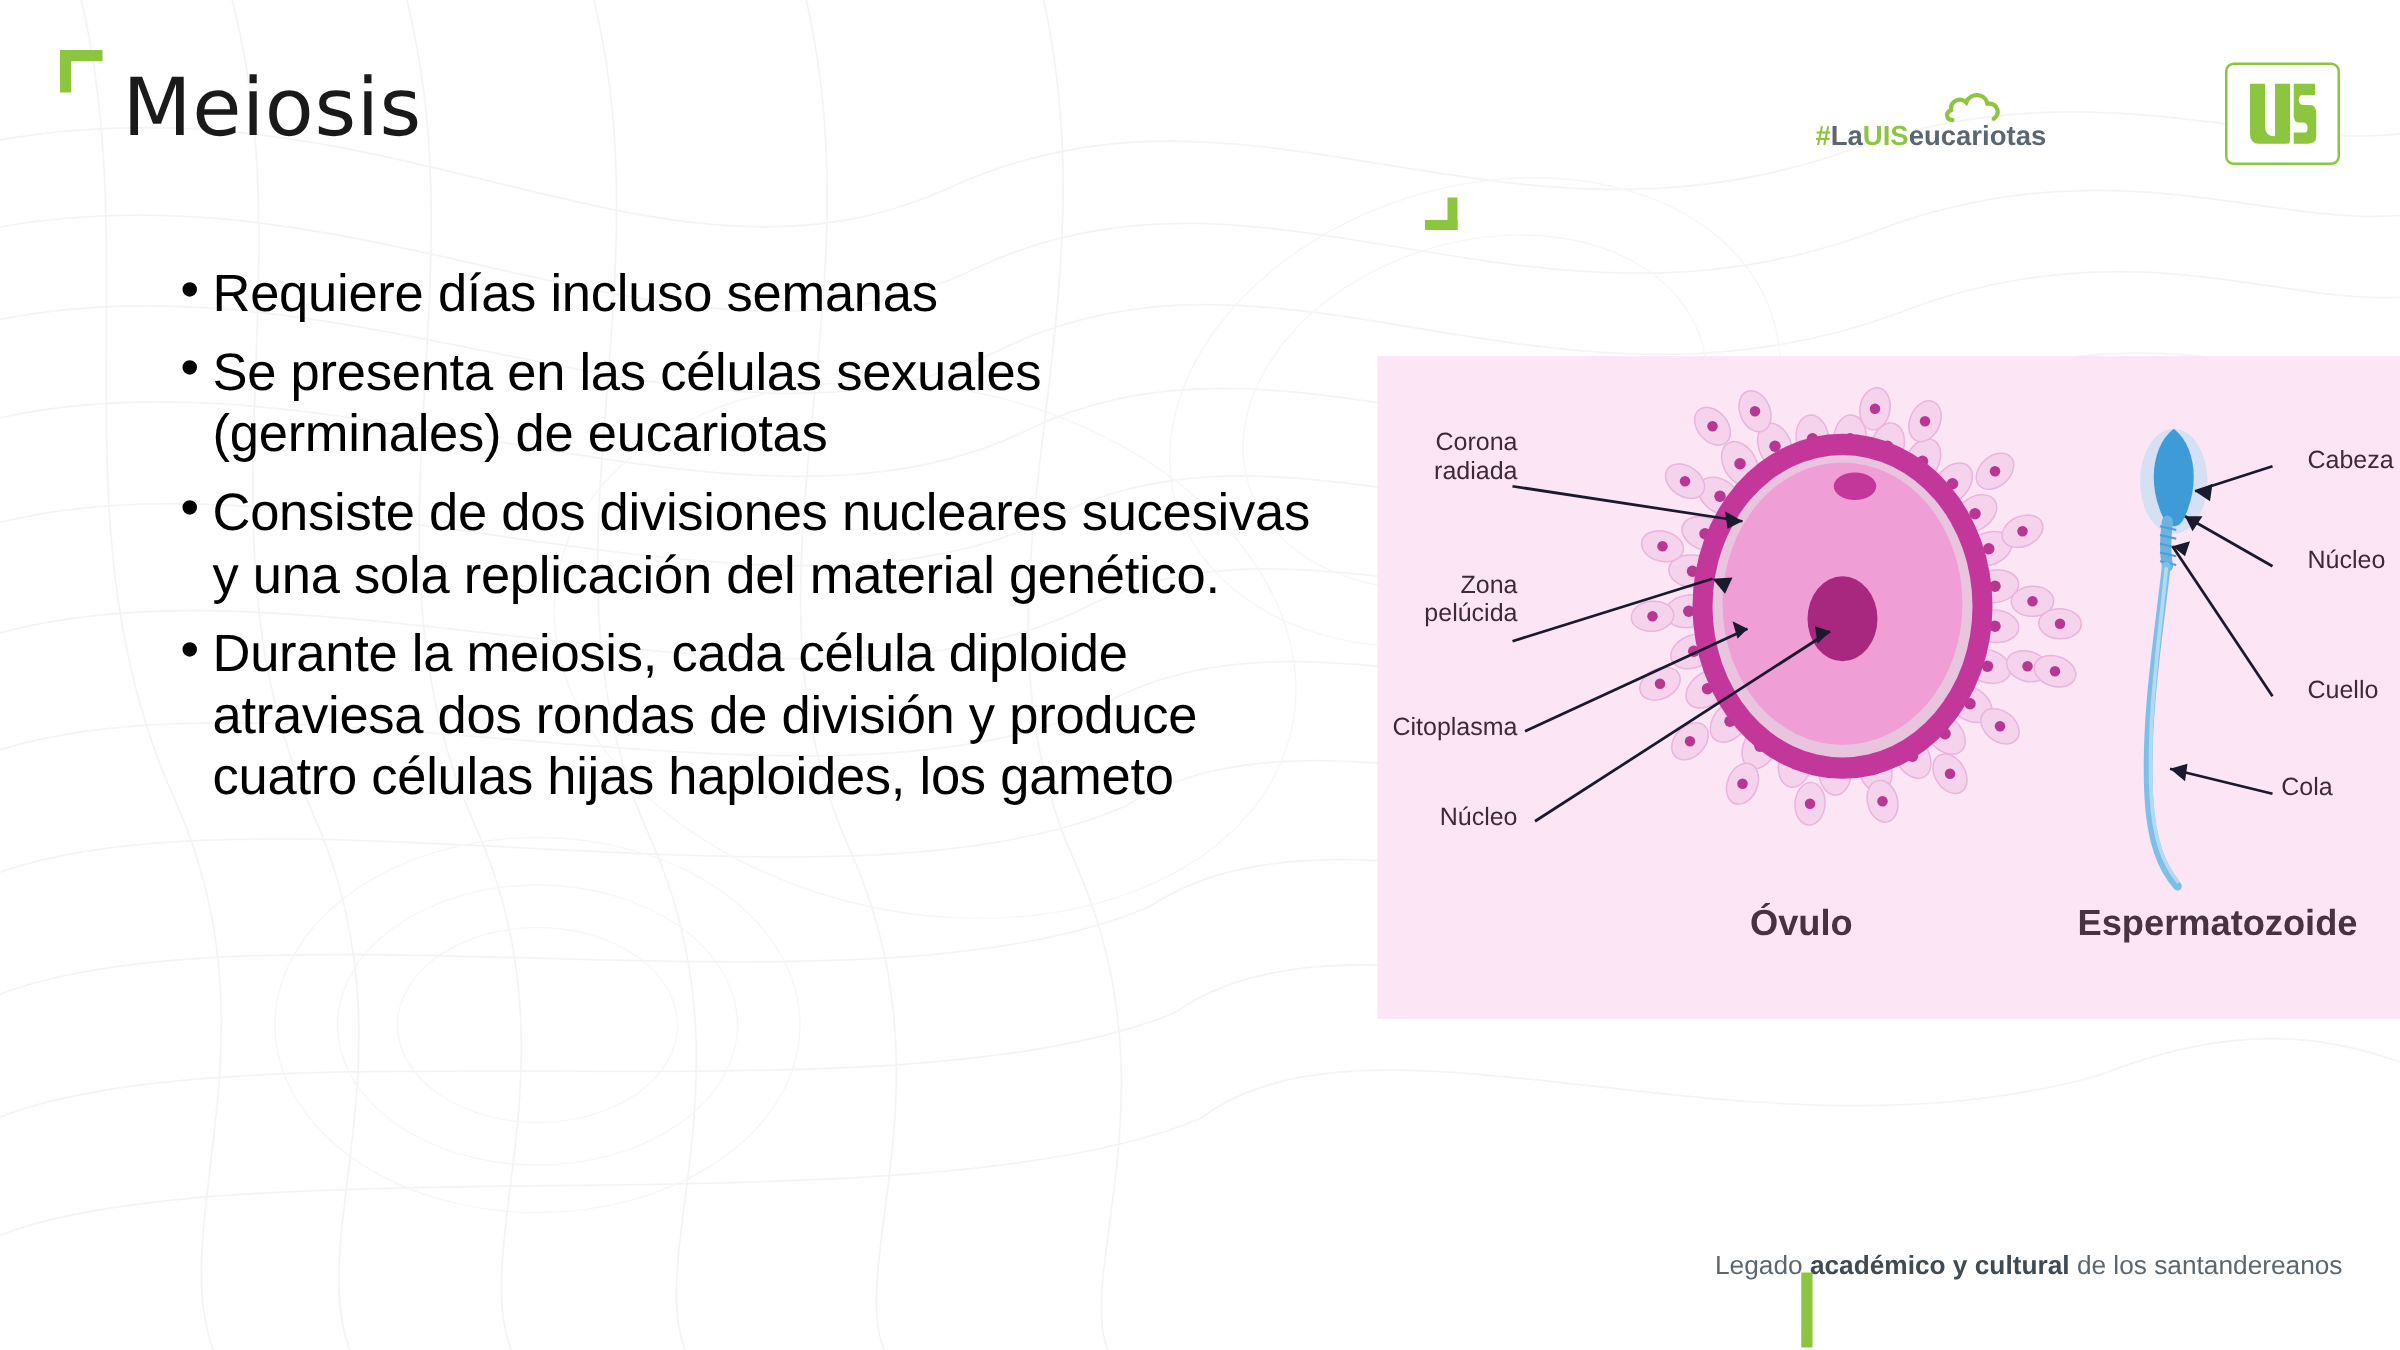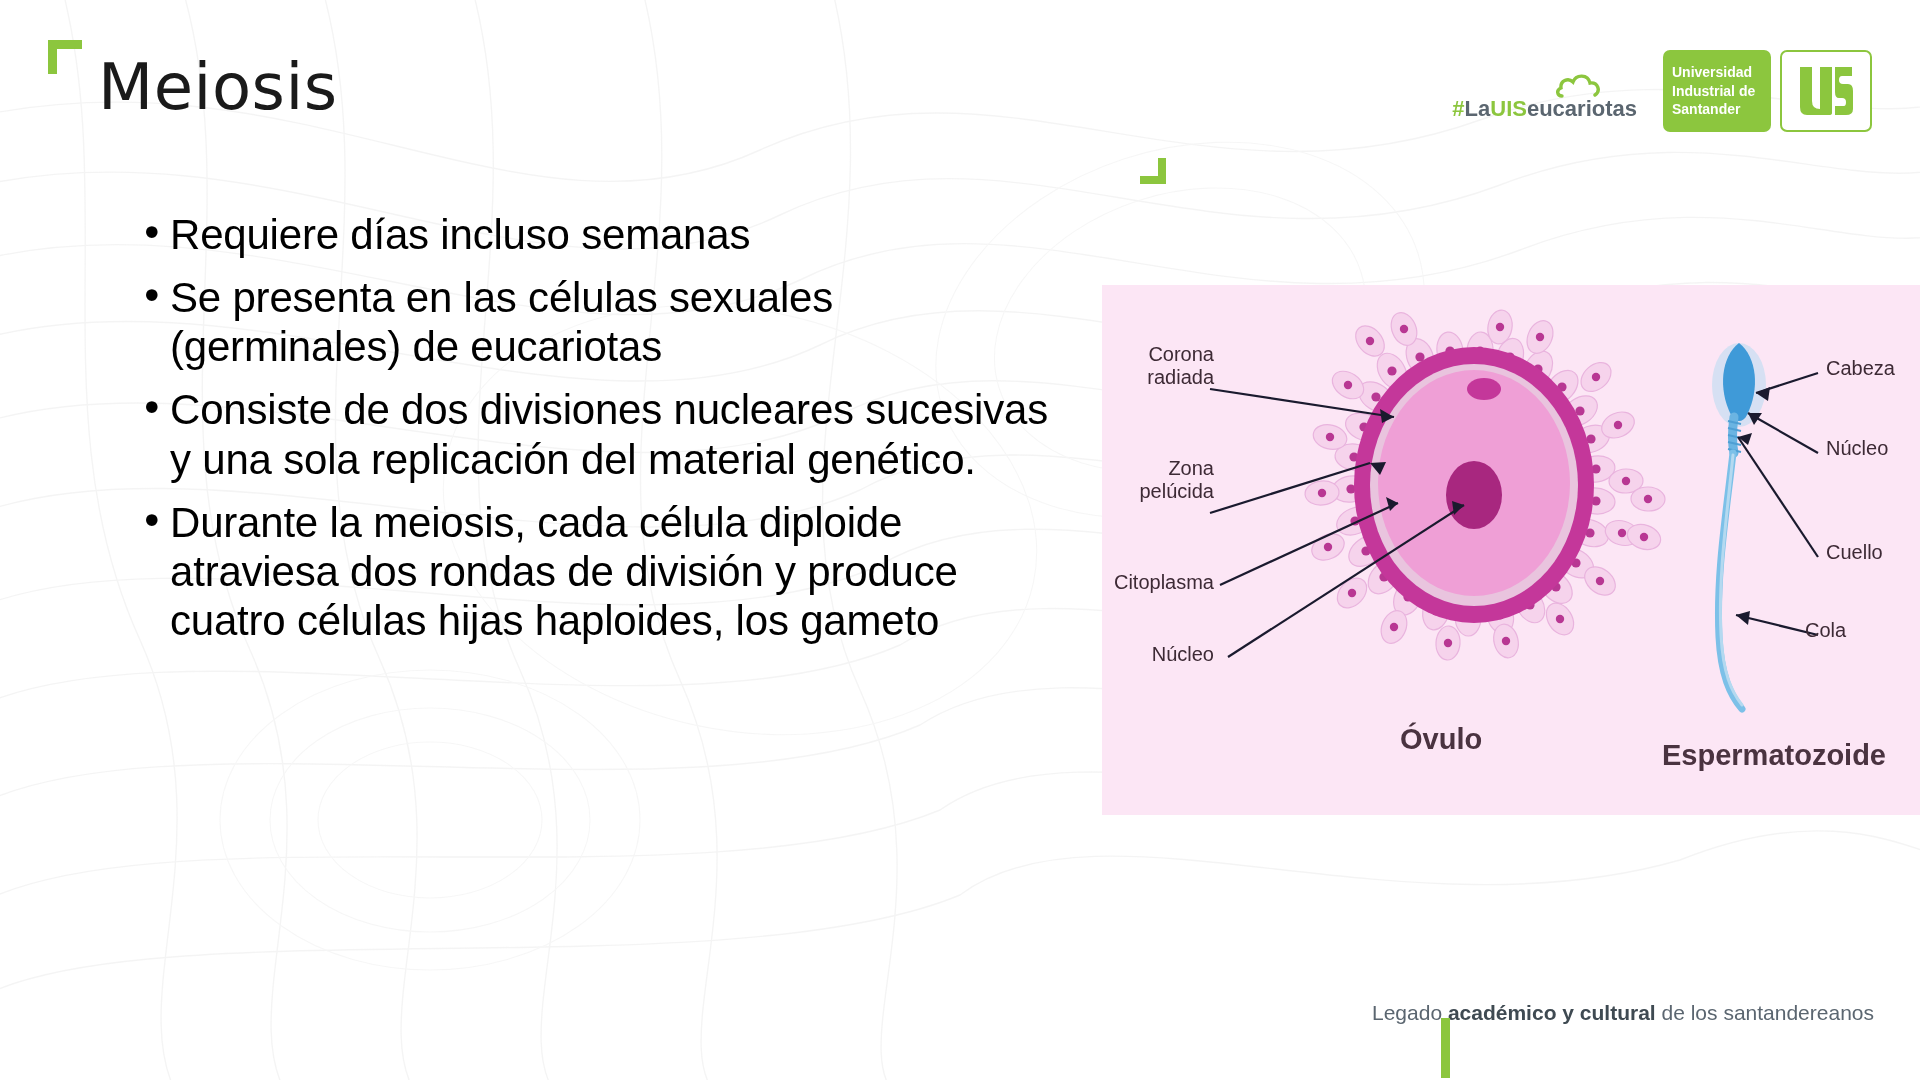--- a/index.html
+++ b/index.html
@@ -93,21 +93,21 @@
     position:absolute;left:1102px;top:285px;
     width:818px;height:530px;background:#fce6f5;
   }
   .fig-label{
     position:absolute;
     font-size:20px;color:#3d2a35;line-height:1.14;
     font-family:"Liberation Sans", sans-serif;
     text-align:right;white-space:pre-line;
   }
   .fig-label.left{text-align:right;}
-  .fig-label.right{text-align:center;}
+  .fig-label.right{text-align:center;margin-left:20px;}
   .fig-caption{
     position:absolute;
     font-size:29px;font-weight:bold;color:#4a3340;
     font-family:"Liberation Sans", sans-serif;
   }
 
   
   #anniversary-logo{position:absolute;left:40px;bottom:35px;}
   #footer-tagline{
     position:absolute;right:46px;bottom:55px;
@@ -186,25 +186,20 @@
   </div>
 
   <svg id="hashtag-cloud" width="46" height="26" viewBox="0 0 46 26">
     <path d="M6,24 C1,24 0,18 5,16 C4,9 12,5 17,10 C20,2 32,2 34,11 C42,10 45,19 39,23" fill="none" stroke="#8cc63e" stroke-width="3.4" stroke-linecap="round"></path>
   </svg>
   <div id="hashtag-logo">
     <span class="hash">#</span><span class="la">La</span><span class="uis">UIS</span><span class="rest">eucariotas</span>
   </div>
 
   <div id="uis-logo-block">
-    <div id="uis-name-box">
-      <span>Universidad</span>
-      <span>Industrial de</span>
-      <span>Santander</span>
-    </div>
     <div id="uis-shield-box">
       <svg width="62" height="56" viewBox="0 0 62 56">
         <path d="M5,4 L17,4 L17,38 Q17,46 25,46 L25,4 L37,4 L37,50 Q37,52 34,52 L12,52 Q5,52 5,44 Z" fill="#8cc63e"></path>
         <path d="M40,4 L57,4 L57,13 L47,13 Q44,13 44,17 Q44,21 48,21 L53,21 Q58,21 58,28 L58,46 Q58,52 51,52 L40,52 L40,43 L49,43 Q51,43 51,39 Q51,35 47,35 L44,35 Q40,35 40,29 Z" fill="#8cc63e"></path>
       </svg>
     </div>
   </div>
 
   <div id="bio-figure">
 
@@ -372,21 +367,21 @@
 pelúcida</div>
     <div class="fig-label left" style="left:-16px;top:286px;width:128px;">Citoplasma</div>
     <div class="fig-label left" style="left:0px;top:358px;width:112px;">Núcleo</div>
     <div class="fig-caption" style="left:298px;top:438px;">Óvulo</div>
 
     
     <div class="fig-label right" style="left:724px;top:72px;">Cabeza</div>
     <div class="fig-label right" style="left:724px;top:152px;">Núcleo</div>
     <div class="fig-label right" style="left:724px;top:256px;">Cuello</div>
     <div class="fig-label right" style="left:703px;top:334px;">Cola</div>
-    <div class="fig-caption" style="left:560px;top:438px;margin-top:16px;">Espermatozoide</div>
+    <div class="fig-caption" style="left:560px;top:438px;">Espermatozoide</div>
   </div>
 
 
   <div id="footer-tagline">
     <span>Legado </span><span class="b">académico y cultural</span><span> de los santandereanos</span>
   </div>
 
 </div>
 
 </body></html>

